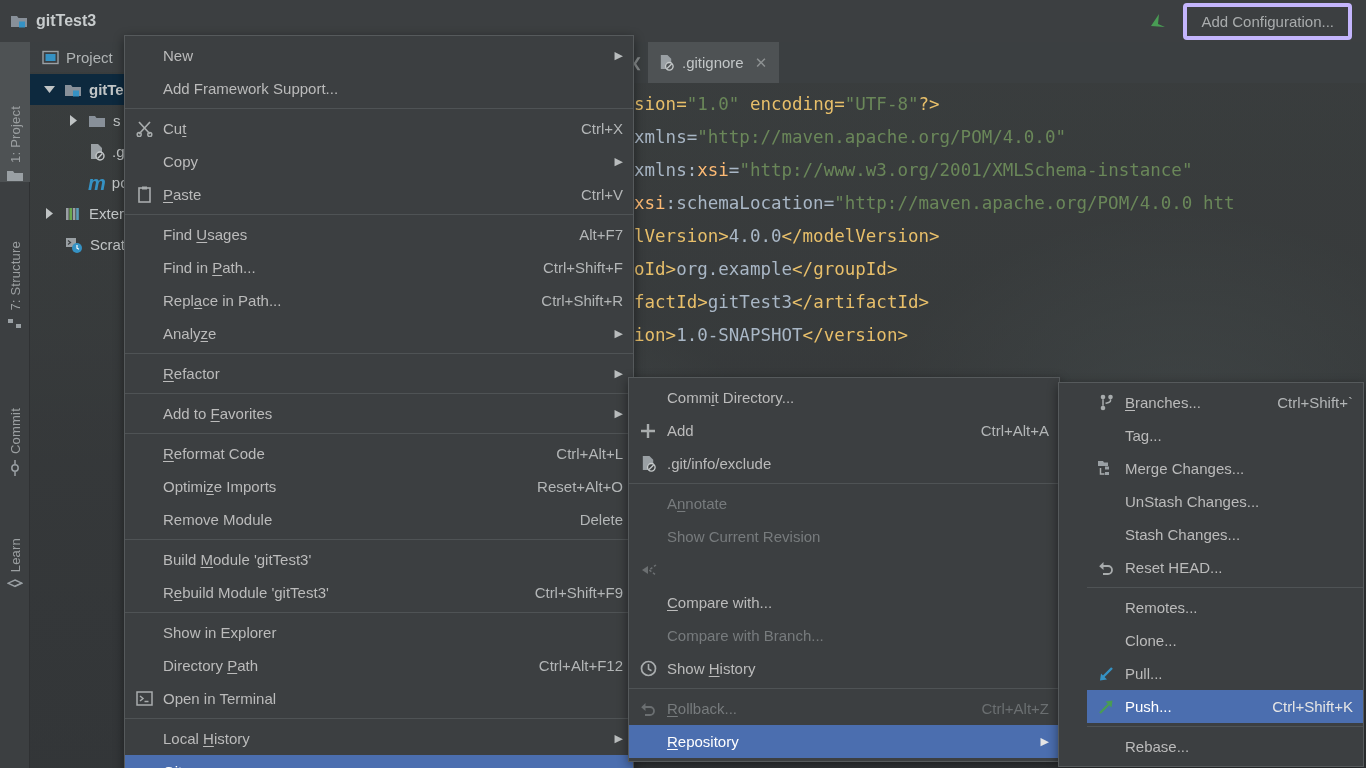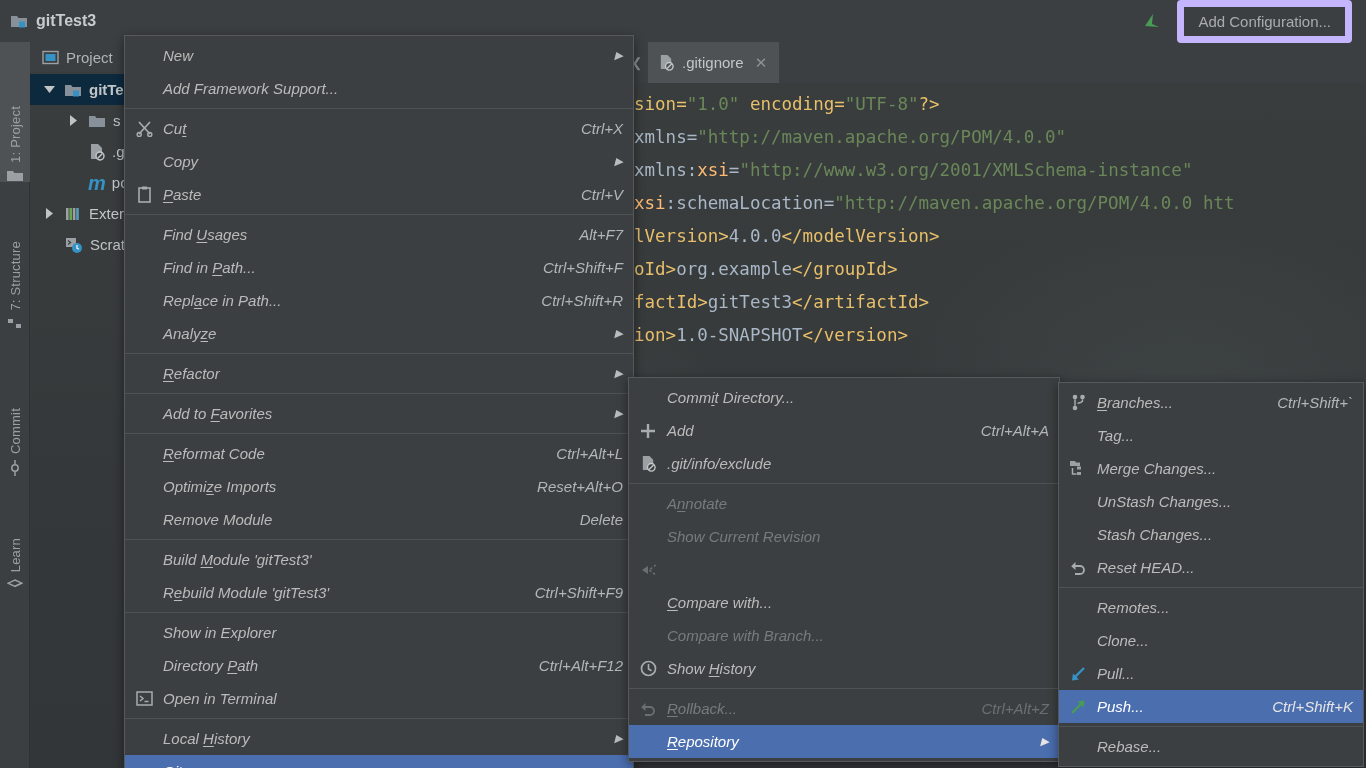--- a/index.html
+++ b/index.html
@@ -32,21 +32,21 @@
   .toolbar {
     position: absolute; left: 0; top: 0; width: 1366px; height: 42px;
     background: #3c3f41;
     display: flex; align-items: center;
     z-index: 5;
   }
   .proj-title { display: flex; align-items: center; gap: 7px; margin-left: 10px; }
   .proj-title .label { font-weight: bold; font-size: 16px; color: #c8cccd; }
   .toolbar-right { margin-left: auto; display: flex; align-items: center; gap: 12px; padding-right: 14px; }
   .add-config {
-    border: 7px solid #c4b5fd; border-radius: 4px;
+    border: 4px solid #c4b5fd; border-radius: 4px;
     padding: 6px 14px; color: #a9acad; font-size: 15px; background: transparent;
   }
 
   
   .tool-strip {
     position: absolute; left: 0; top: 42px; width: 30px; height: 726px;
     background: #3c3f41; z-index: 4;
     border-right: 1px solid #2f3133;
   }
   .strip-btn {
@@ -111,40 +111,40 @@
   .menu {
     position: absolute; z-index: 20;
     background: #3c3f41;
     border: 1px solid #565a5c;
     box-shadow: 0 3px 10px rgba(0,0,0,0.45);
     padding: 3px 0;
     font-size: 15px;
   }
   .mi {
     position: relative; display: flex; align-items: center;
-    height: 33px; padding: 0 10px 0 0; color: #bbbbbb; white-space: nowrap; font-style: italic;
+    height: 33px; padding: 0 10px 0 0; color: #bbbbbb; white-space: nowrap;
   }
   .mi .mi-icon {
     width: 38px; min-width: 38px; display: inline-flex;
     align-items: center; justify-content: center; color: #a8acad;
   }
   .mi .mi-label { flex: 0 0 auto; }
   .mi .mi-accel { margin-left: auto; padding-left: 40px; color: #b3b6b7; }
   .mi .mi-arrow { margin-left: auto; padding-left: 36px; color: #b9bcbd; font-size: 11px; }
   .mi.sel { background: #4b6eaf; color: #ffffff; }
   .mi.sel .mi-accel, .mi.sel .mi-arrow, .mi.sel .mi-icon { color: #e5e5e5; }
   .mi.dis { color: #777b7d; }
   .mi.dis .mi-icon, .mi.dis .mi-accel { color: #6b6f71; }
   .msep { height: 1px; background: #4f5355; margin: 3px 0; }
   .u { text-decoration: underline; text-underline-offset: 2px; }
 
   
   #menu-main { left: 124px; top: 35px; width: 510px; }
   #menu-git  { left: 628px; top: 377px; width: 432px; }
-  #menu-repo { left: 1058px; top: 382px; width: 306px; }
+  #menu-repo { left: 1058px; top: 382px; width: 306px; padding-left: 28px; }
 
   svg { display: block; }
 </style>
 </head>
 <body>
 
 <div id="app">
 
   <div class="wallpaper"></div>
 

